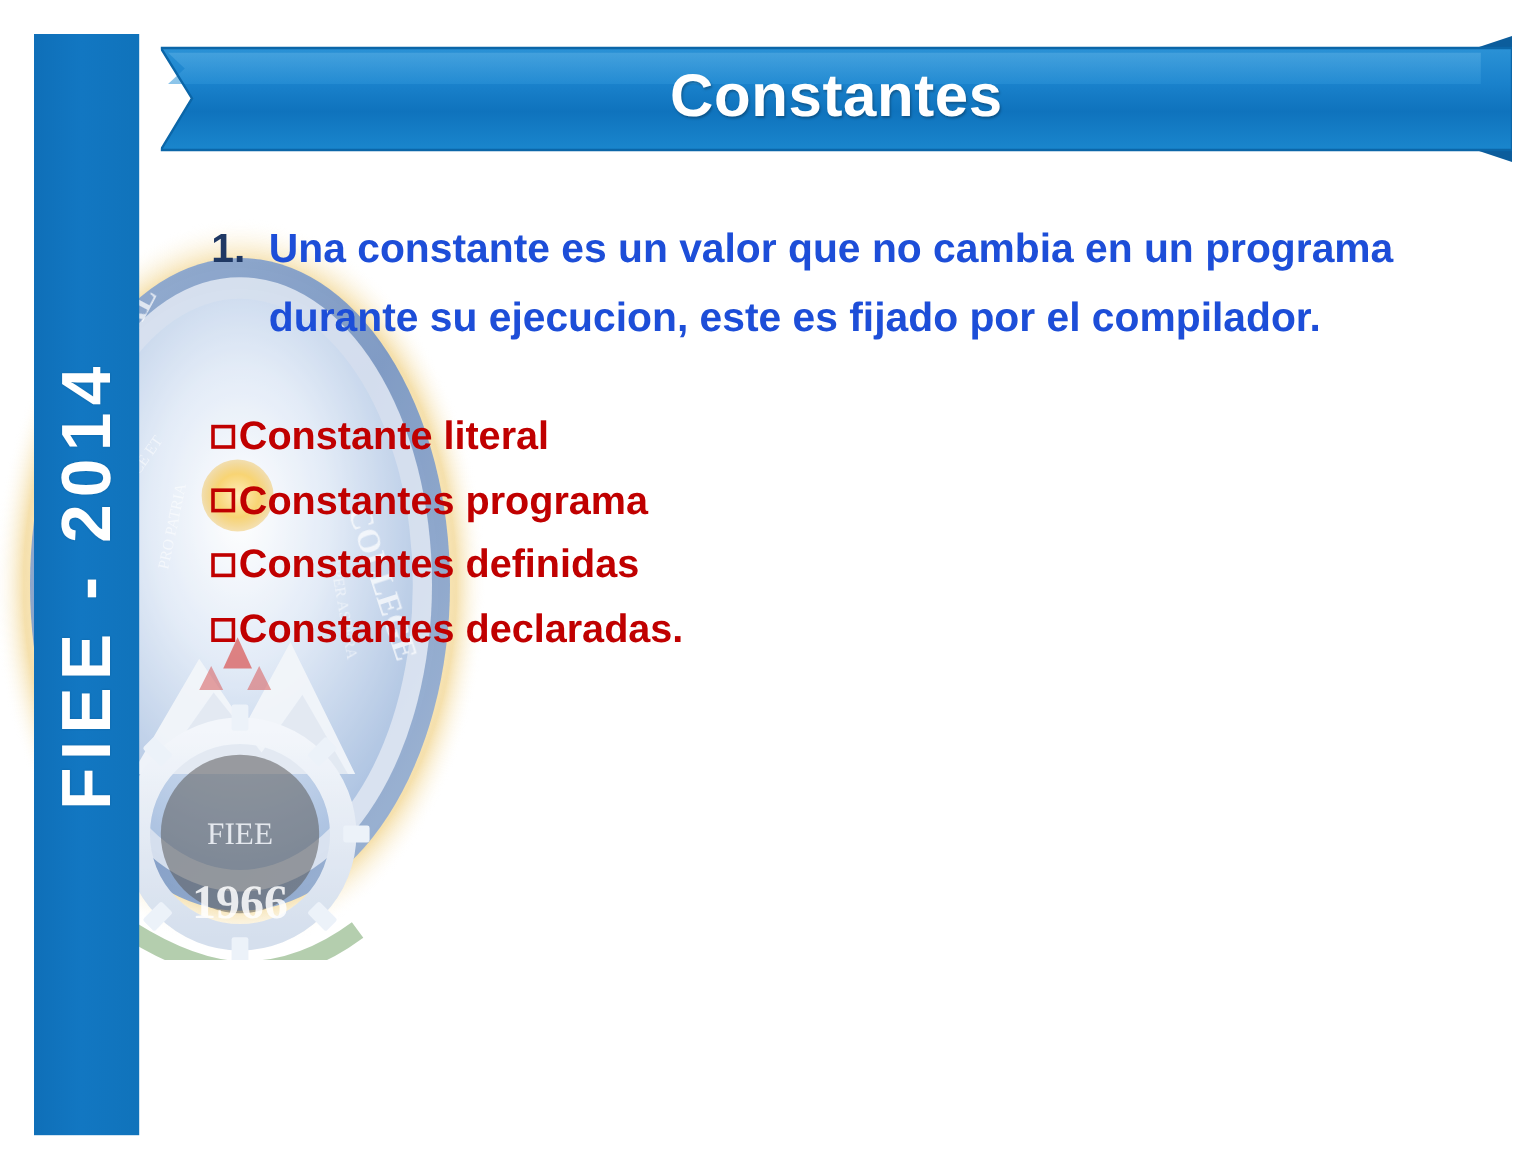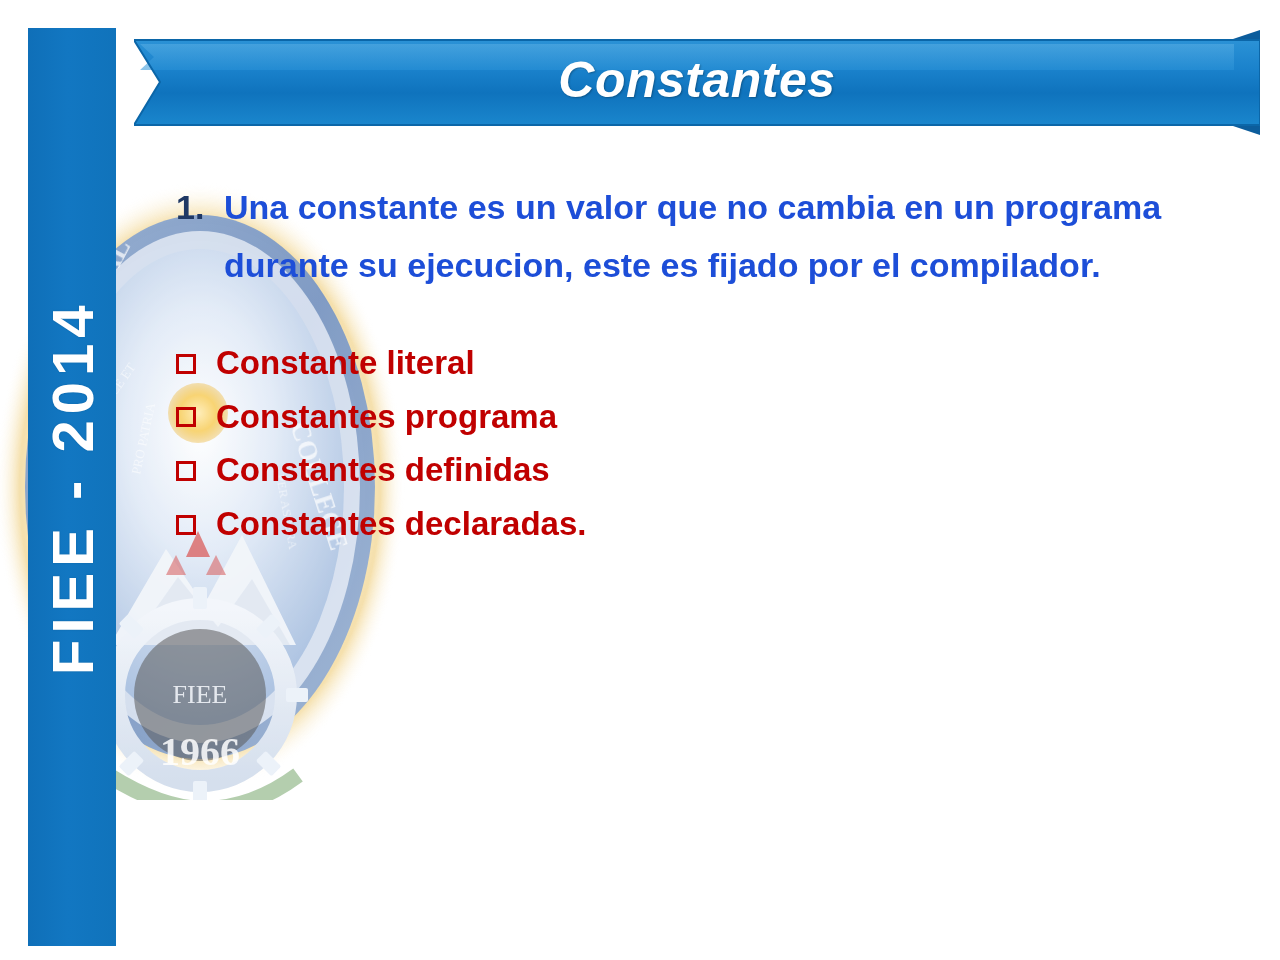--- a/index.html
+++ b/index.html
@@ -65,21 +65,20 @@
   }
 
   
   .title-banner {
     position: absolute;
     left: 134px;
     top: 30px;
     width: 1126px;
     height: 105px;
     z-index: 3;
-    font-style: italic;
   }
 
   .banner-shape {
     position: absolute;
     inset: 0;
   }
 
   .title-text {
     position: absolute;
     left: 0;
@@ -131,21 +130,21 @@
 
   .bullet-list {
     margin-top: 48px;
     padding: 0;
     list-style: none;
   }
 
   .bullet-row {
     display: flex;
     align-items: center;
-    gap: 20px;
+    gap: 3px;
     margin-bottom: 14px;
   }
 
   .bullet-box {
     flex: 0 0 auto;
     width: 20px;
     height: 20px;
     border: 3px solid #c00000;
     box-sizing: border-box;
     position: relative;

